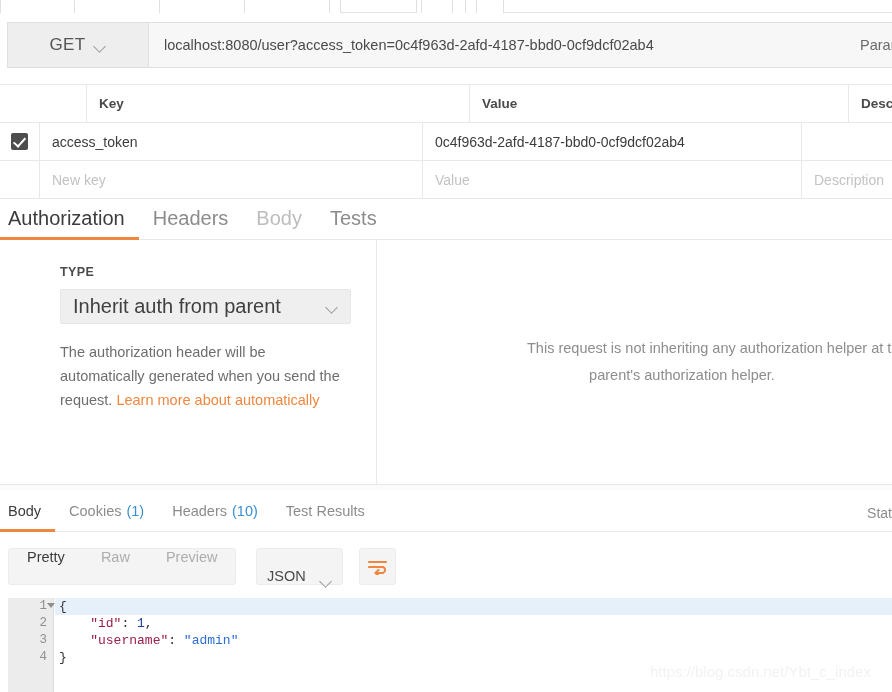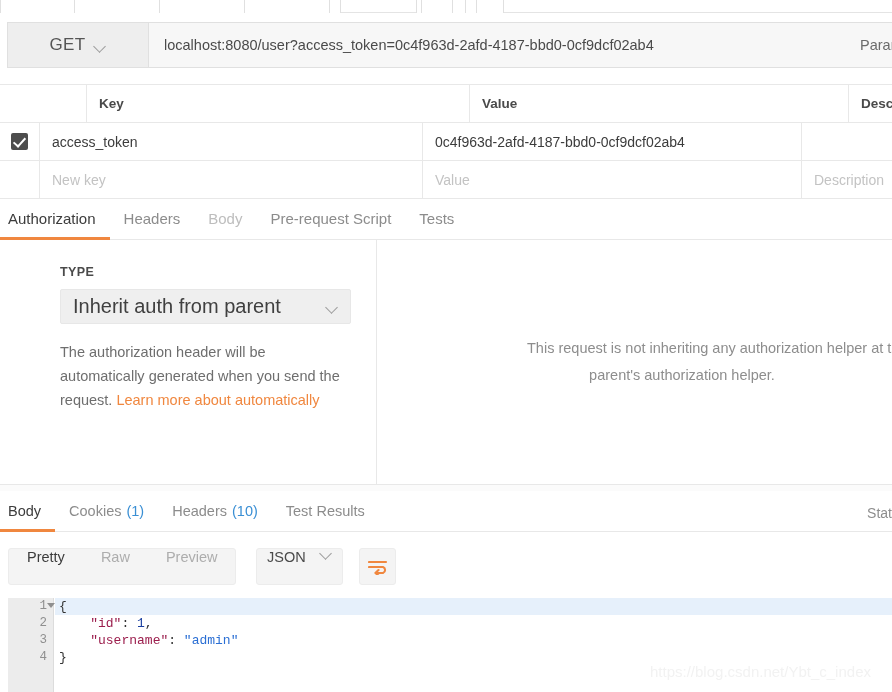--- a/index.html
+++ b/index.html
@@ -81,21 +81,21 @@
     border-width: 0 2px 2px 0; transform: rotate(42deg);
   }
 
   
   #reqtabs {
     position: absolute; top: 199px; left: 0; width: 892px; height: 41px;
     border-bottom: 1px solid #e8e8e8; display: flex; align-items: flex-end;
   }
   .rtab {
     height: 40px; display: flex; align-items: center; padding: 0 14px;
-    font-size: 15px; color: #8c8c8c; cursor: pointer;
+    font-size: 20px; color: #8c8c8c; cursor: pointer;
     border-bottom: 3px solid transparent; position: relative; top: 1px;
   }
   .rtab:first-child { padding-left: 8px; }
   .rtab.active { color: #3c3c3c; border-bottom-color: #f0873f; }
   .rtab.dim { color: #bdbdbd; }
 
   
   #authbody {
     position: absolute; top: 240px; left: 0; width: 892px; height: 244px;
     background: #ffffff;
@@ -157,21 +157,21 @@
     position: absolute; left: 8px; top: 8px; height: 37px;
     background: #f4f4f4; border: 1px solid #ececec; border-radius: 3px;
     display: flex; align-items: flex-start;
   }
   .seg { display: flex; align-items: center; padding: 0 18px;
     font-size: 14.5px; color: #adadad; cursor: pointer; }
   .seg.active { color: #3c3c3c; }
   #fmtsel {
     position: absolute; left: 256px; top: 8px; width: 87px; height: 37px;
     background: #f4f4f4; border: 1px solid #ececec; border-radius: 3px;
-    display: flex; align-items: flex-start; padding: 0 10px; cursor: pointer; gap: 8px;
+    display: flex; align-items: flex-end; padding: 0 10px; cursor: pointer; gap: 8px;
   }
   #fmtsel .flabel { flex: 1; font-size: 14.5px; color: #4a4a4a; }
   #wrapbtn {
     position: absolute; left: 359px; top: 8px; width: 37px; height: 37px;
     background: #f4f4f4; border: 1px solid #ececec; border-radius: 3px;
     display: flex; align-items: center; justify-content: center; cursor: pointer;
   }
 
   
   #code {
@@ -249,21 +249,20 @@
     <div class="pcell c-key">New key</div>
     <div class="pcell c-val">Value</div>
     <div class="pcell c-desc">Description</div>
   </div>
 </div>
 
 <div id="reqtabs">
     <div class="rtab active">Authorization</div>
     <div class="rtab">Headers</div>
     <div class="rtab dim">Body</div>
-    <div class="rtab">Pre-request Script</div>
     <div class="rtab">Tests</div>
   </div>
 
 <div id="authbody">
   <div id="authleft">
     <div id="typelabel">TYPE</div>
     <div id="typeselect">
       <span class="slabel">Inherit auth from parent</span>
       <span class="chev"></span>
     </div>

